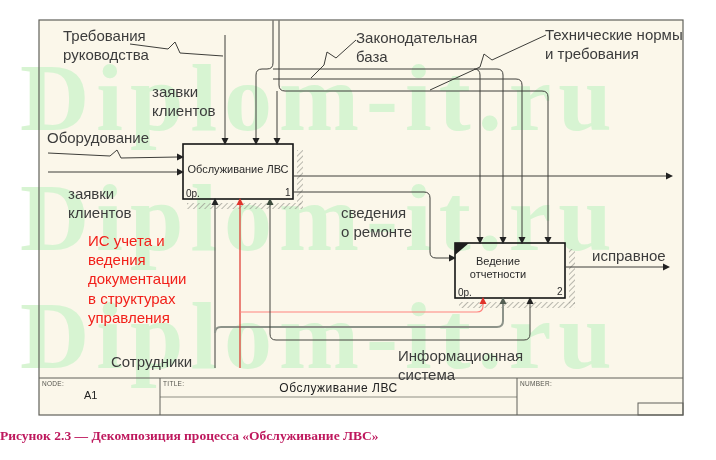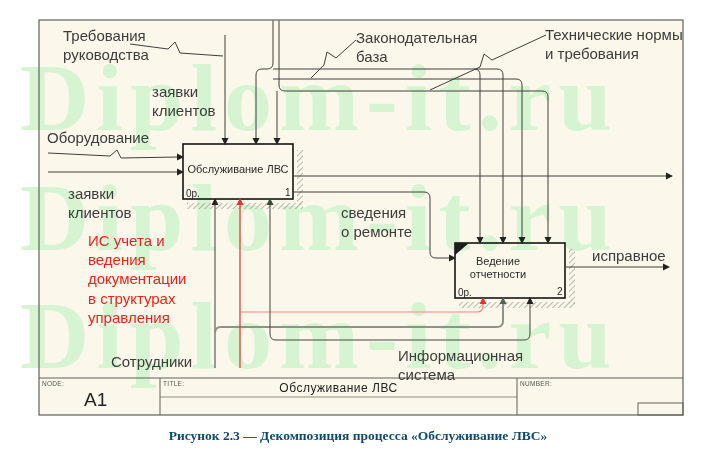--- a/index.html
+++ b/index.html
@@ -8,25 +8,25 @@
   .frame-bg{position:absolute;left:39px;top:20px;width:644px;height:395px;background:#fbf7ea;}
   .wm{position:absolute;left:20px;width:700px;font-family:"Liberation Serif",serif;
       font-weight:bold;font-size:96px;line-height:1;letter-spacing:7px;color:#d7f4d2;
       white-space:nowrap;user-select:none;}
   svg.diagram{position:absolute;left:0;top:0;}
   .lbl{position:absolute;font-size:15px;line-height:1.28;color:#3c3c3c;white-space:pre-line;}
   .lbl.red{color:#f2201a;margin-left:22px;}
   .boxname{position:absolute;text-align:center;font-size:11px;color:#2a2a2a;line-height:1.15;}
   .boxcode{position:absolute;font-size:10px;color:#2a2a2a;}
   .barlbl{position:absolute;font-size:6.5px;color:#55554e;letter-spacing:.3px;}
-  .barval{position:absolute;font-size:19px;color:#222;}
+  .barval{position:absolute;font-size:11px;color:#222;}
   .titleval{position:absolute;left:160px;width:357px;top:381px;text-align:center;
             font-size:12px;color:#222;letter-spacing:.5px;}
-  .caption{position:absolute;left:0;right:0;top:428px;text-align:center;
-           font-family:"Liberation Serif",serif;font-weight:bold;font-size:13.5px;color:#0c4a6e;}
+  .caption{position:absolute;left:0;right:0;top:428px;
+           font-family:"Liberation Serif",serif;font-weight:bold;font-size:13.5px;color:#be185d;}
 </style>
 </head>
 <body>
 
 <div class="stage">
 
   <div class="frame-bg"></div>
 
   <div class="wm" style="top:50px">Diplom-it.ru</div>
   <div class="wm" style="top:170px">Diplom-it.ru</div>

